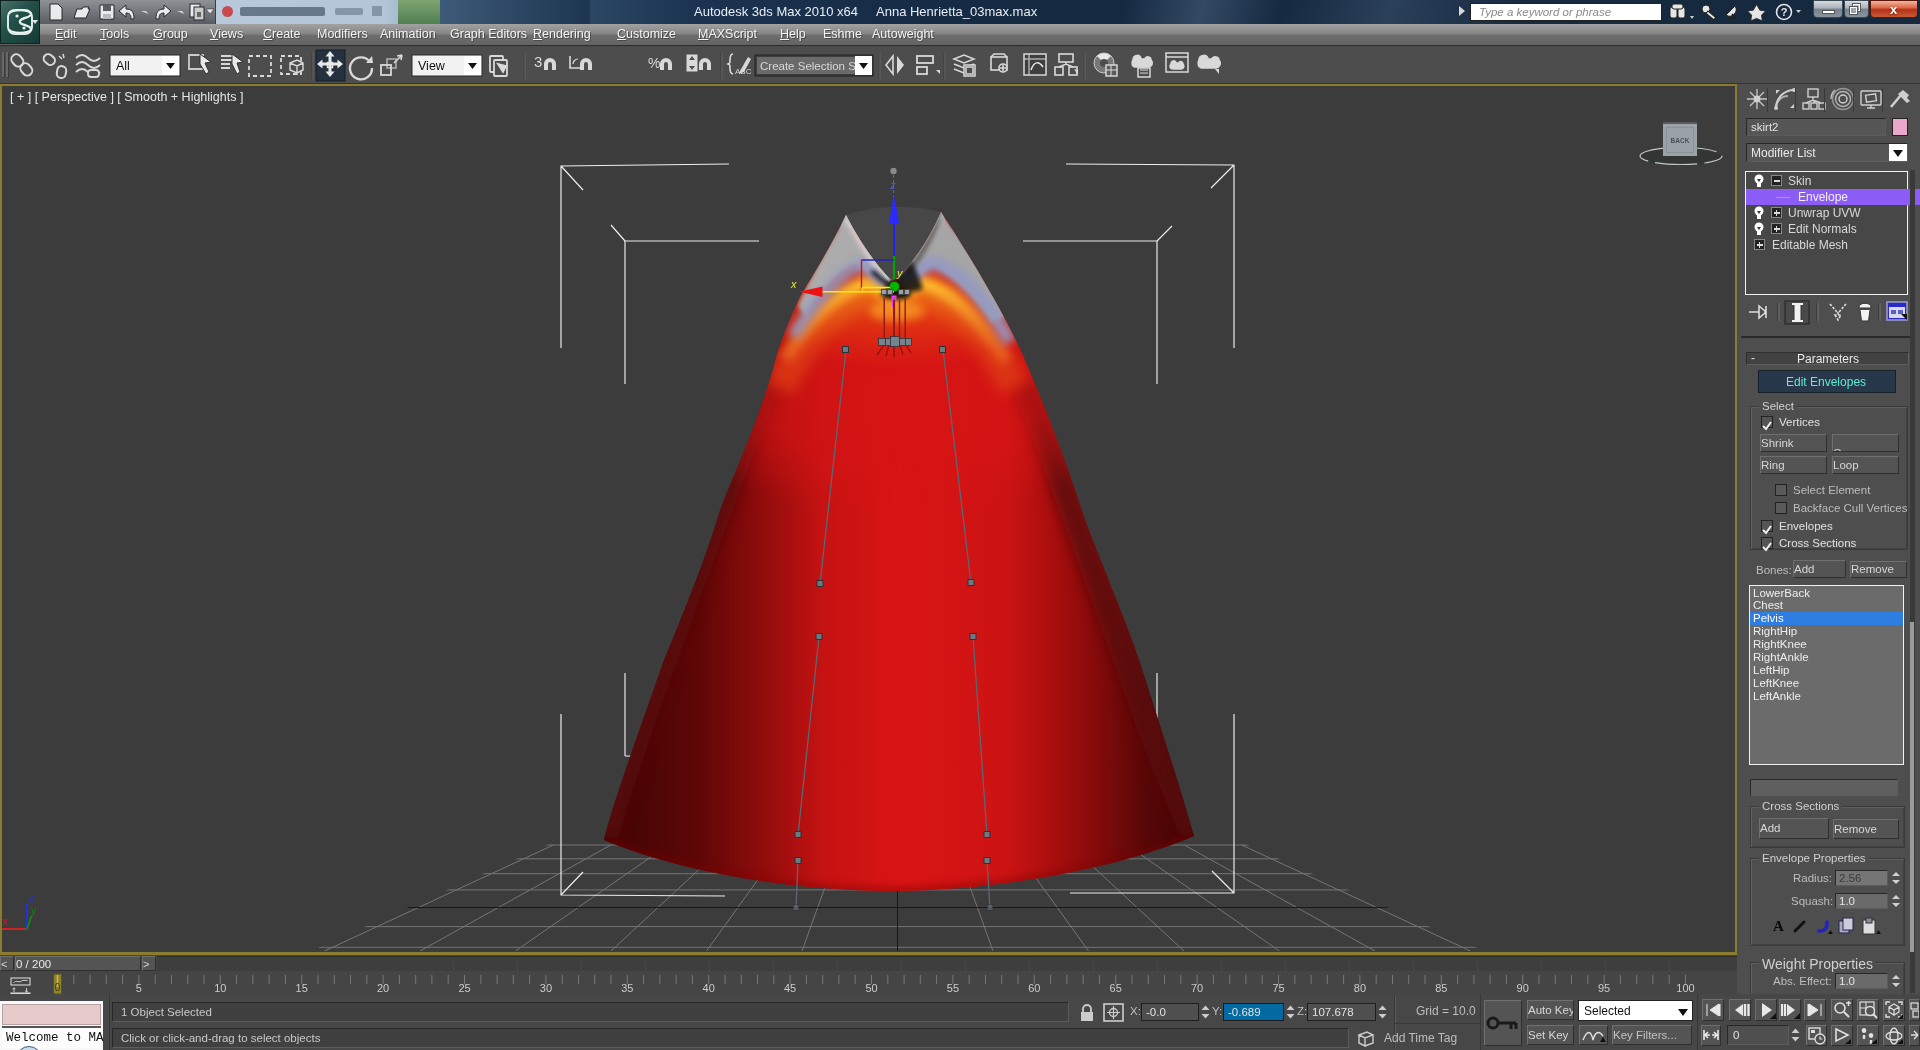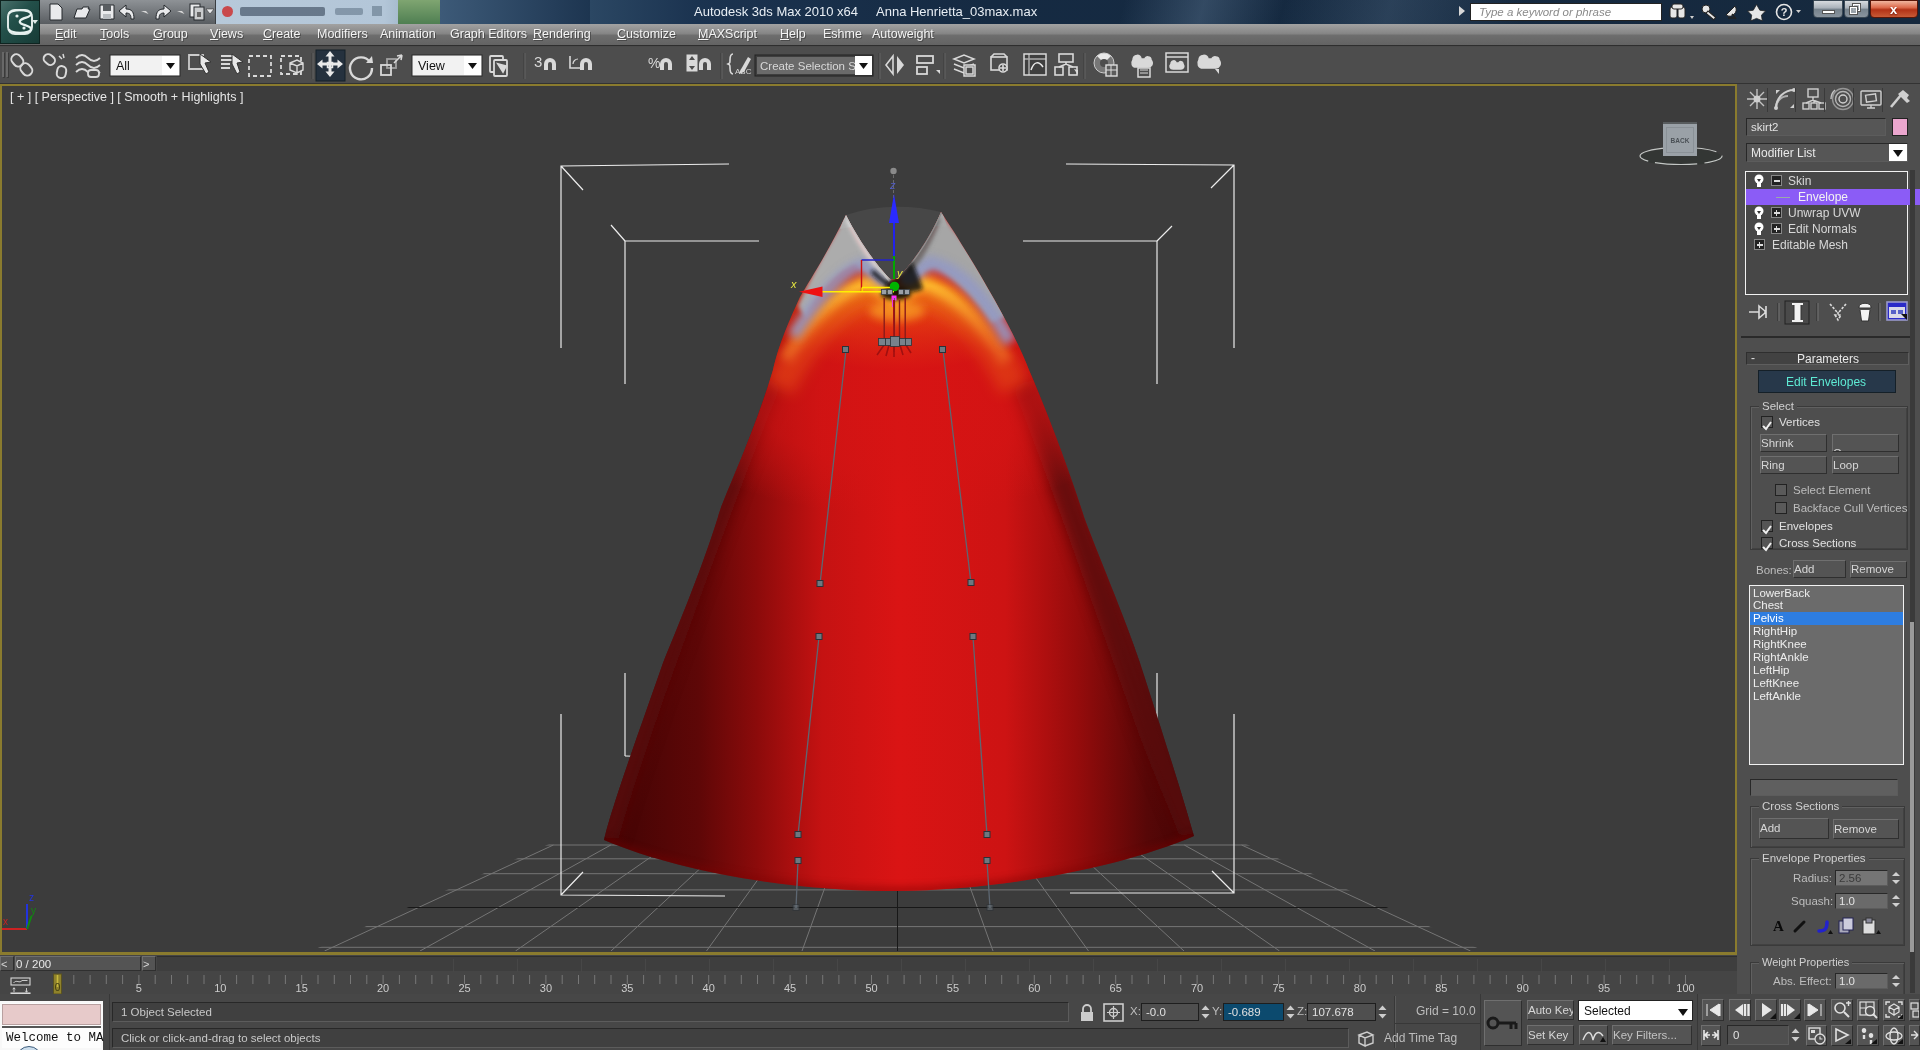--- a/index.html
+++ b/index.html
@@ -703,21 +703,21 @@
           <rect x="4" y="0" width="10" height="12" fill="#ccd" stroke="#225"></rect>
         </g>
       <g transform="translate(92,3)">
           <rect x="0" y="2" width="12" height="14" fill="#ddd" stroke="#333"></rect>
           <rect x="3" y="0" width="6" height="5" fill="#889" stroke="#333"></rect>
           <path d="M13 16 l5 0 -2.5 -4 z" fill="#111"></path>
         </g>
     </svg>
   </div>
   <div class="abs grp" style="left:13px;top:878px;width:155px;height:40px">
-    <span class="abs" style="left:8px;top:-7px;font-size:11px;color:#d0d0d0;background:#4e4e4e;padding:0 3px">Weight Properties</span>
+    <span class="abs" style="left:8px;top:-7px;font-size:14px;color:#d0d0d0;background:#4e4e4e;padding:0 3px">Weight Properties</span>
     <span class="abs lbl" style="left:22px;top:12px">Abs. Effect:</span>
     <div class="abs rec" style="left:84px;top:10px;width:53px;height:16px;background:#6a6a6a">
         <span style="position:absolute;left:3px;top:1px;font-size:11.5px;color:#e2e2e2">1.0</span>
       </div>
     <svg class="abs" style="left:139px;top:10px" width="12" height="16">
         <path d="M2 6 l4 -4 4 4 z M2 10 l4 4 4 -4 z" fill="#d0d0d0"></path>
       </svg>
   </div>
 
   <div class="abs" style="left:173px;top:86px;width:5px;height:823px;background:#3a3a3a"></div>
@@ -907,21 +907,21 @@
       <path d="M10.5 3 v13 M4 9.5 h13" stroke="#ccc" stroke-width="1.2"></path>
     </svg>
   <span class="abs lbl" style="left:1130px;top:11px">X:</span>
   <div class="abs rec" style="left:1141px;top:9px;width:58px;height:18px;background:#4f4f4f;border-color:#1e1e1e #1e1e1e #1e1e1e #1e1e1e">
       <span style="position:absolute;left:4px;top:2px;color:#e0e0e0">-0.0</span>
     </div>
   <svg class="abs" style="left:1200px;top:9px" width="11" height="18">
       <path d="M1.5 7 l4 -4.5 4 4.5 z M1.5 11 l4 4.5 4 -4.5 z" fill="#ccc"></path>
     </svg>
   <span class="abs lbl" style="left:1212px;top:11px">Y:</span>
-  <div class="abs rec" style="left:1223px;top:9px;width:61px;height:18px;background:#0c4a6e;border-color:#1e1e1e #1e1e1e #1e1e1e #1e1e1e">
+  <div class="abs rec" style="left:1223px;top:9px;width:61px;height:18px;background:#0369a1;border-color:#1e1e1e #1e1e1e #1e1e1e #1e1e1e">
       <span style="position:absolute;left:4px;top:2px;color:#e0e0e0">-0.689</span>
     </div>
   <svg class="abs" style="left:1285px;top:9px" width="11" height="18">
       <path d="M1.5 7 l4 -4.5 4 4.5 z M1.5 11 l4 4.5 4 -4.5 z" fill="#ccc"></path>
     </svg>
   <span class="abs lbl" style="left:1297px;top:11px">Z:</span>
   <div class="abs rec" style="left:1307px;top:9px;width:69px;height:18px;background:#4f4f4f;border-color:#1e1e1e #1e1e1e #1e1e1e #1e1e1e">
       <span style="position:absolute;left:4px;top:2px;color:#e0e0e0">107.678</span>
     </div>
   <svg class="abs" style="left:1377px;top:9px" width="11" height="18">

